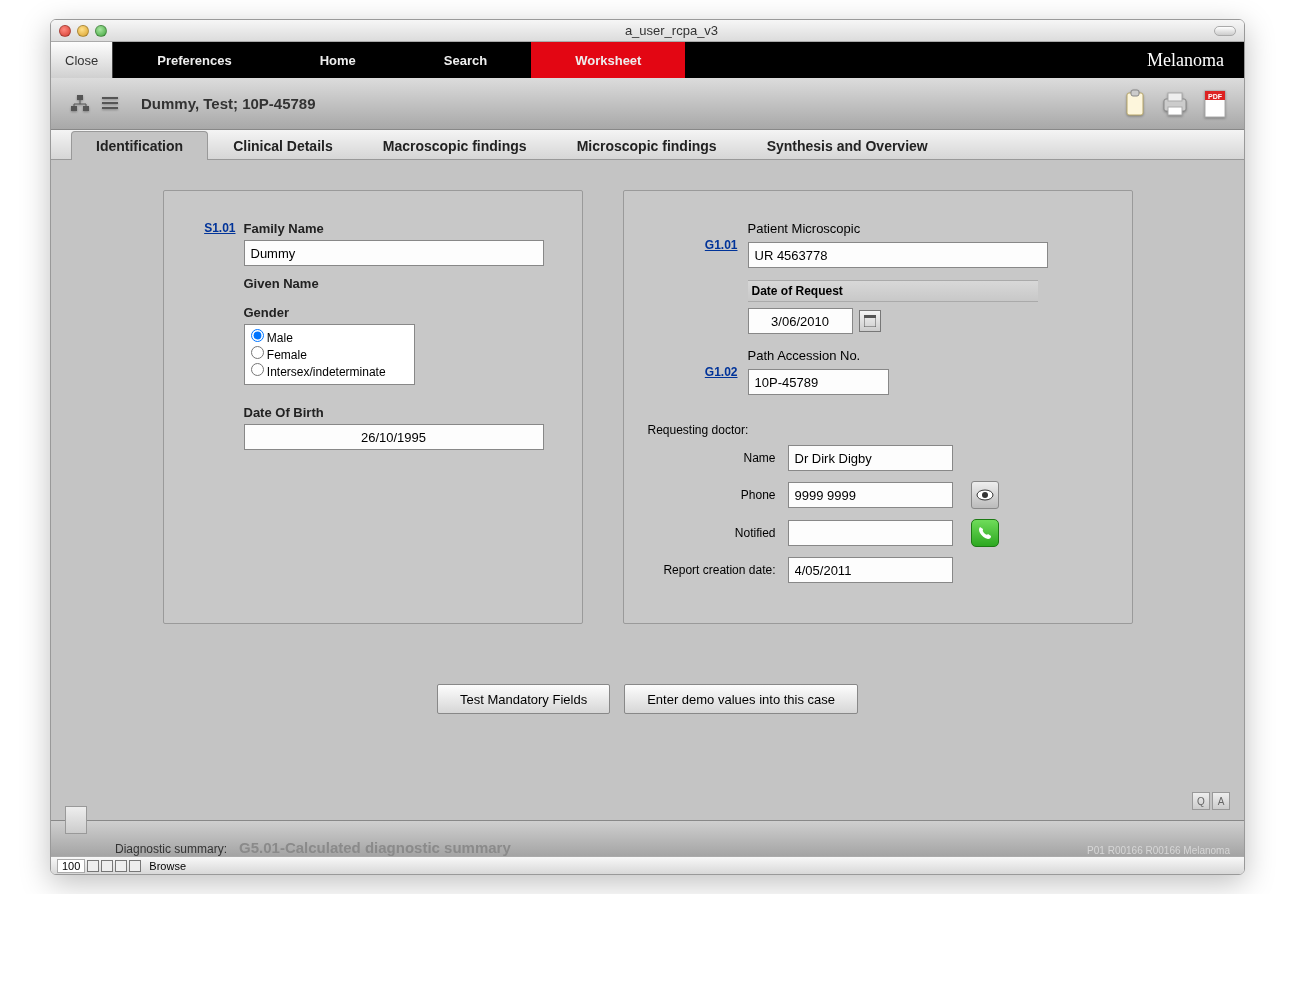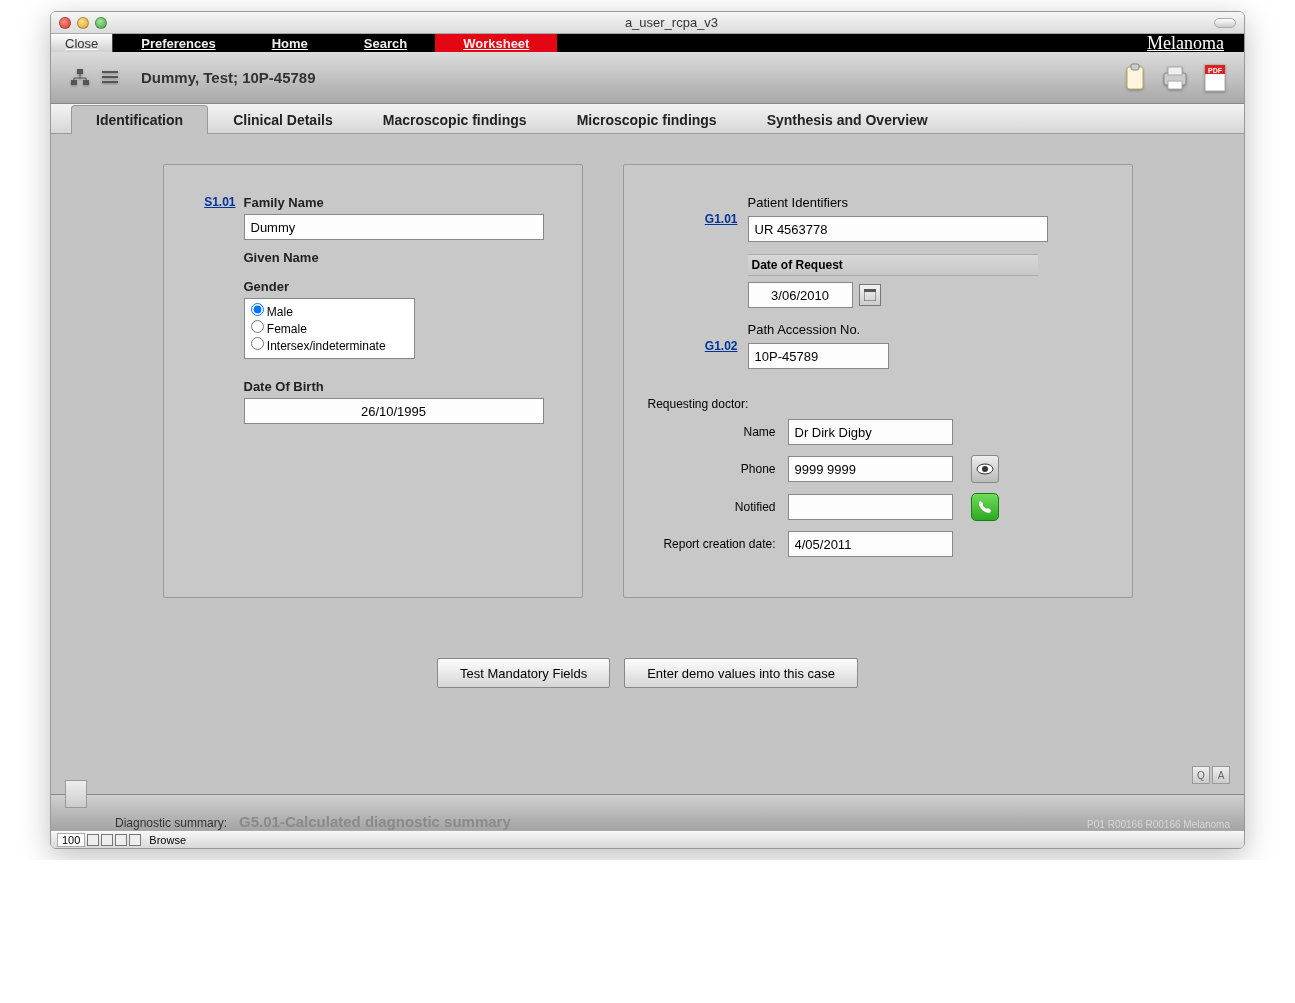--- a/index.html
+++ b/index.html
@@ -1,28 +1,28 @@
 <!DOCTYPE html>
 <html><head>
 <meta charset="utf-8">
 <style>
   * { box-sizing: border-box; margin: 0; padding: 0; }
   body { font-family: "Lucida Grande", Arial, sans-serif; font-size: 12px; background: #fff; }
-  .window { width: 1195px; margin: 11px auto; border: 1px solid #999; border-radius: 6px; overflow: hidden; box-shadow: 0 8px 30px rgba(0,0,0,.25); }
+  .window { width: 1195px; margin: 19px auto; border: 1px solid #999; border-radius: 6px; overflow: hidden; box-shadow: 0 8px 30px rgba(0,0,0,.25); }
   .titlebar { height: 22px; background: linear-gradient(#f6f6f6,#dcdcdc); display:flex; align-items:center; padding:0 8px; border-bottom:1px solid #aaa; position:relative; }
   .traffic { display:flex; gap:6px; }
   .tlight { width:12px; height:12px; border-radius:50%; border:1px solid rgba(0,0,0,.25); }
   .tl-red{background:radial-gradient(circle at 40% 35%,#ff8a80,#d43a2f);}
   .tl-yel{background:radial-gradient(circle at 40% 35%,#ffe08a,#d9a12c);}
   .tl-grn{background:radial-gradient(circle at 40% 35%,#a8e6a1,#3ea33a);}
   .titletext { flex:1; text-align:center; font-size:13px; color:#333; }
   .tb-pill { position:absolute; right:8px; width:22px; height:10px; border-radius:5px; background:linear-gradient(#fff,#ccc); border:1px solid #aaa;}
-  .menubar { background:#000; color:#fff; height:18px; display:flex; align-items:stretch;text-decoration:underline; }
+  .menubar { background:#000; color:#fff; height:36px; display:flex; align-items:stretch; }
   .menubar .close { background:linear-gradient(#fdfdfd,#d0d0d0); color:#333; padding:0 14px; display:flex; align-items:center; border-right:1px solid #444; font-size:13px;}
-  .menubar .mitem { padding:0 28px; display:flex; align-items:center; font-size:13px; color:#eee; font-weight:bold;}
+  .menubar .mitem { padding:0 44px; display:flex; align-items:center; font-size:13px; color:#eee; font-weight:bold;}
   .menubar .active { background:#e30613; }
   .menubar .brand { margin-left:auto; padding:0 20px; font-size:18px; font-family: Georgia, serif; display:flex; align-items:center; }
   .toolbar { height:52px; background:linear-gradient(#dcdcdc,#a8a8a8); display:flex; align-items:center; padding:0 14px; border-bottom:1px solid #888; }
   .toolbar .patient { margin-left:16px; font-size:15px; color:#333; font-weight:bold;}
   .toolbar .right-icons { margin-left:auto; display:flex; gap:10px; }
   .ticon { width:30px; height:30px; display:flex; align-items:center; justify-content:center; }
   .ticon svg { filter: drop-shadow(0 1px 1px rgba(0,0,0,.3)); }
   .tabs { height:30px; background:linear-gradient(#f4f4f4,#d6d6d6); display:flex; align-items:flex-end; padding-left:20px; gap:0; border-bottom:1px solid #999;}
   .tab { padding:6px 24px; font-size:14px; font-weight:bold; color:#222; border:1px solid transparent; border-bottom:none; border-radius:4px 4px 0 0; position:relative; top:1px;}
   .tab.active { background:#c4c4c4; border-color:#999;}
@@ -171,21 +171,21 @@
             <span class="lbl">Date Of Birth</span>
             <input class="txt center-input" value="26/10/1995" style="">
           </div>
         </div>
       </div>
 
       <div class="panel panel2">
         <div class="right-row">
           <div class="rcode"><a href="#">G1.01</a></div>
           <div style="flex:1">
-            <div class="rlabel" style="width:auto; margin-bottom:6px;">Patient Identifiers</div>
+            <div class="rlabel" style="width:auto; margin-bottom:6px;">Patient Microscopic</div>
             <input class="txt" style="width: 300px;" value="UR 4563778">
           </div>
         </div>
 
         <div style="margin-left:100px;">
           <div class="sectionhdr">
             <span style="font-weight:bold; padding-left:4px;">Date of Request</span>
           </div>
           <div style="display:flex; align-items:center;">
             <input class="txt center-input" style="width: 105px;" value="3/06/2010">

